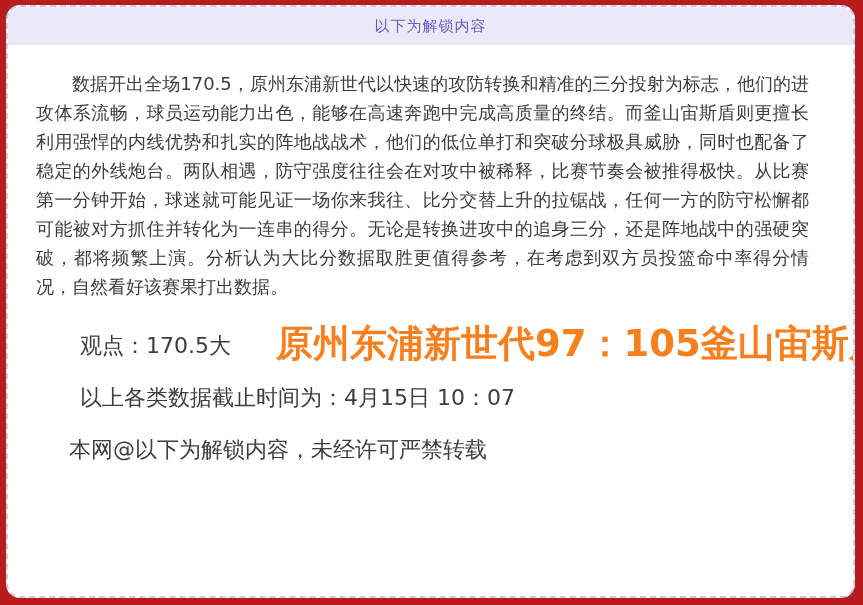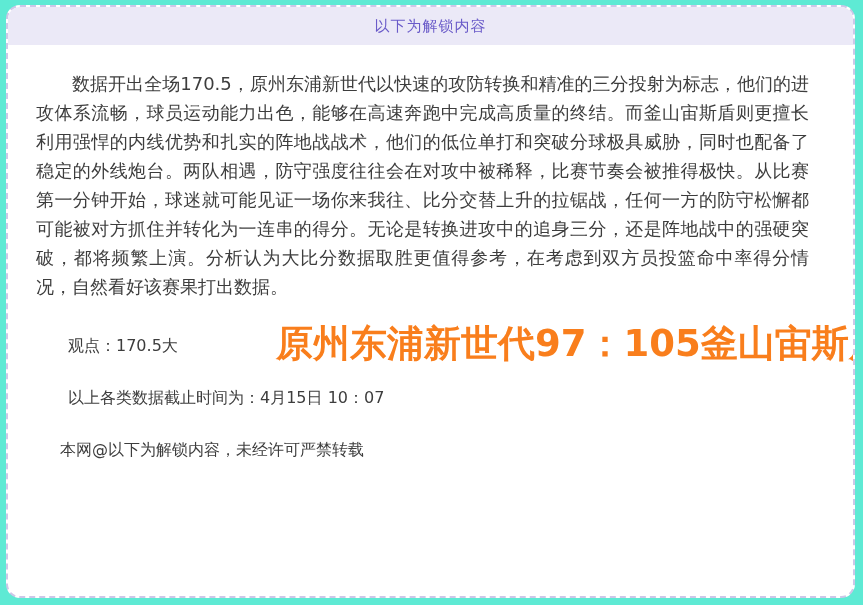--- a/index.html
+++ b/index.html
@@ -5,21 +5,21 @@
   html, body {
     margin: 0;
     padding: 0;
     background: #ffffff;
     font-family: "DejaVu Sans", "Liberation Sans", sans-serif;
   }
   .stage {
     position: relative;
     width: 863px;
     height: 605px;
-    background: #5eead4;
+    background: #b91c1c;
     overflow: hidden;
   }
   .unlock-container {
     position: absolute;
     left: 6px;
     top: 5px;
     width: 845px;
     height: 589px;
     border: 2px dashed #cdc7e8;
     border-radius: 14px;
@@ -54,21 +54,21 @@
   .para {
     margin: 24px 16px 0 0;
     font-size: 18px;
     line-height: 29px;
     text-indent: 2em;
     color: #3d3d3d;
     text-align: justify;
   }
   .line {
     margin: 23px 0 0 0;
-    font-size: 16px;
+    font-size: 22px;
     line-height: 29px;
     text-indent: 2em;
     color: #3d3d3d;
   }
   .line.copyright {
     text-indent: 1.5em;
   }
   .viewpoint-row {
     position: relative;
     margin-top: 30px;

